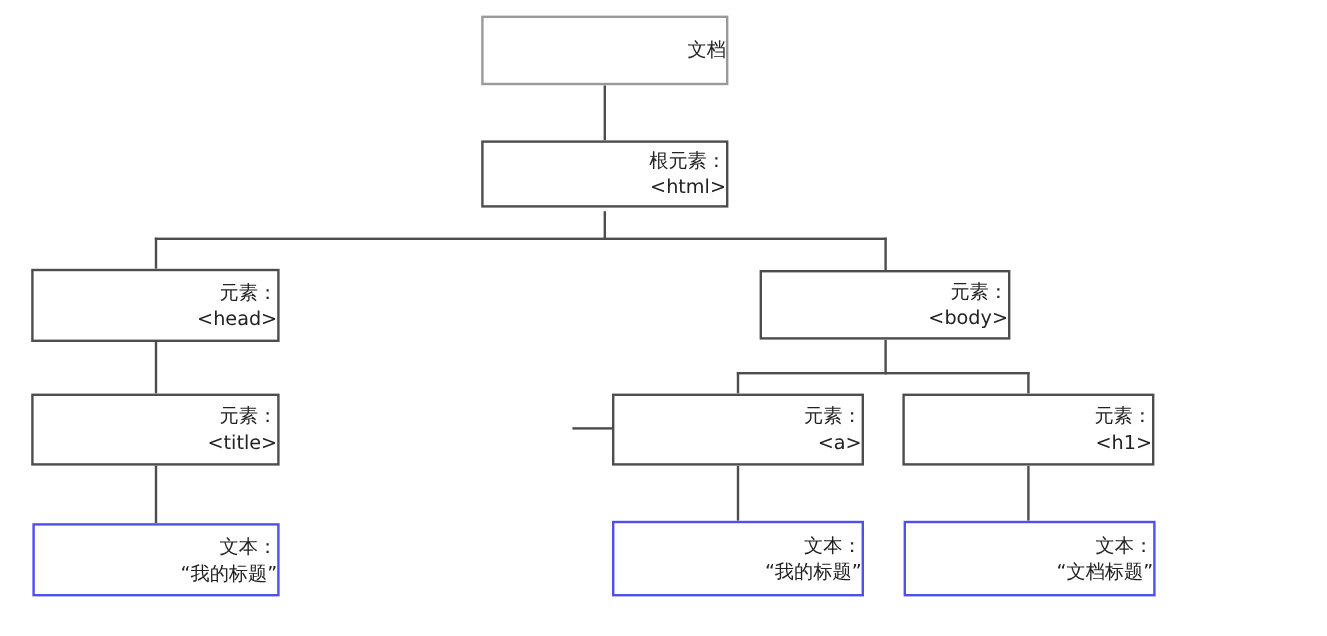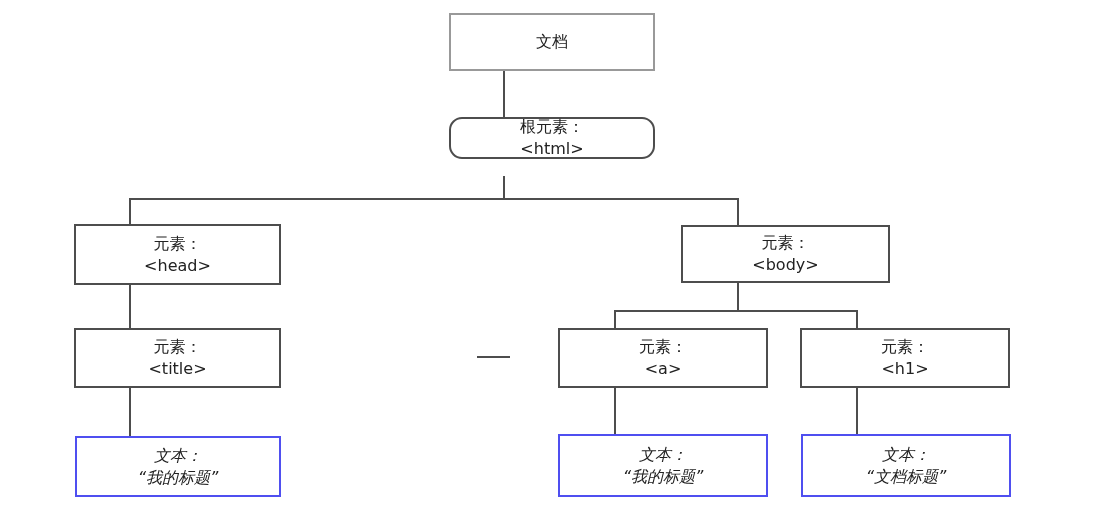--- a/index.html
+++ b/index.html
@@ -15,32 +15,31 @@
     overflow: hidden;
     font-family: "DejaVu Sans", sans-serif;
   }
   .node {
     position: absolute;
     box-sizing: border-box;
     border: 2px solid var(--border-default, #4d4d4d);
     background: #ffffff;
     display: flex;
     flex-direction: column;
-    align-items: center;
+    align-items: flex-end;
     justify-content: center;
     text-align: center;
     color: var(--text-color, #222222);
     font-size: 16px;
     line-height: 22px;
     white-space: nowrap;
-    margin-left: 48px;
   }
   .node--document { border-color: var(--border-document, #999999); }
   .node--attribute { border-color: var(--border-attribute, #ef5350); }
-  .node--text { border-color: var(--border-text, #4f4ff0); font-style: italic; }
+  .node--text { border-color: var(--border-text, #4f4ff0); }
   .line {
     position: absolute;
     background: var(--line-color, #4d4d4d);
   }
   .line.h { height: 2px; }
   .line.v { width: 2px; }
 </style>
 </head>
 <body>
 
@@ -58,21 +57,21 @@
   <div class="line v" style="left:856px; top:310px; height:18px;"></div>
   <div class="line h" style="left:477px; top:356px; width:33px;"></div>
   <div class="line v" style="left:129px; top:387px; height:49px;"></div>
   <div class="line v" style="left:614px; top:388px; height:46px;"></div>
   <div class="line v" style="left:856px; top:388px; height:46px;"></div>
 
   <div class="node node--document" style="left:401px; top:13px; width:206px; height:58px;">
     <span>文档</span>
   </div>
 
-  <div class="node" style="left:401px; top:117px; width:206px; height:42px;border-radius:13px;">
+  <div class="node" style="left:401px; top:117px; width:206px; height:56px;">
     <span>根元素：</span>
     <span>&lt;html&gt;</span>
   </div>
 
   <div class="node" style="left:26px; top:224px; width:207px; height:61px;">
     <span>元素：</span>
     <span>&lt;head&gt;</span>
   </div>
 
   <div class="node" style="left:633px; top:225px; width:209px; height:58px;">

